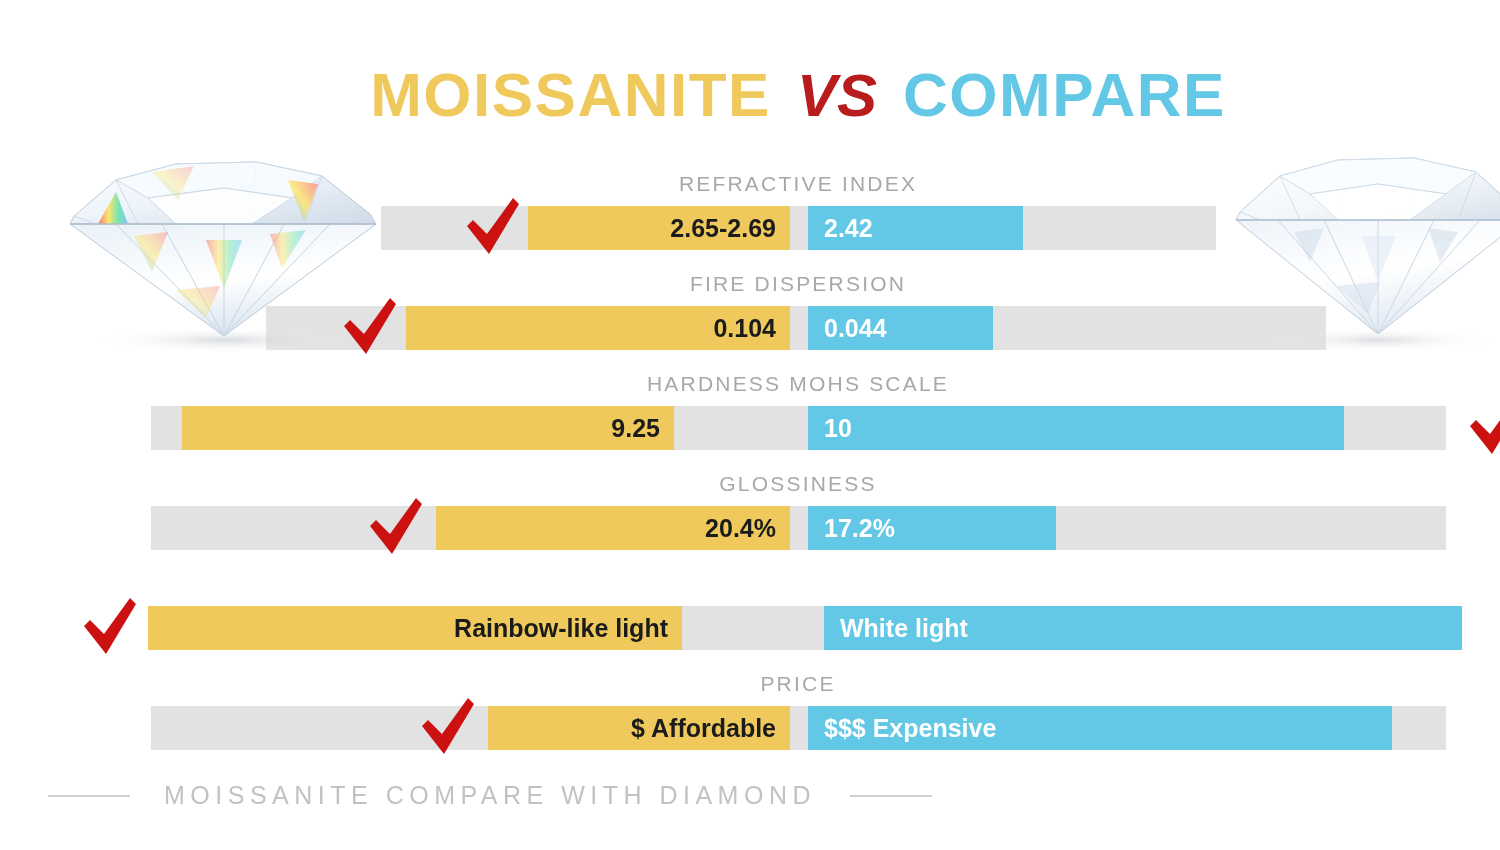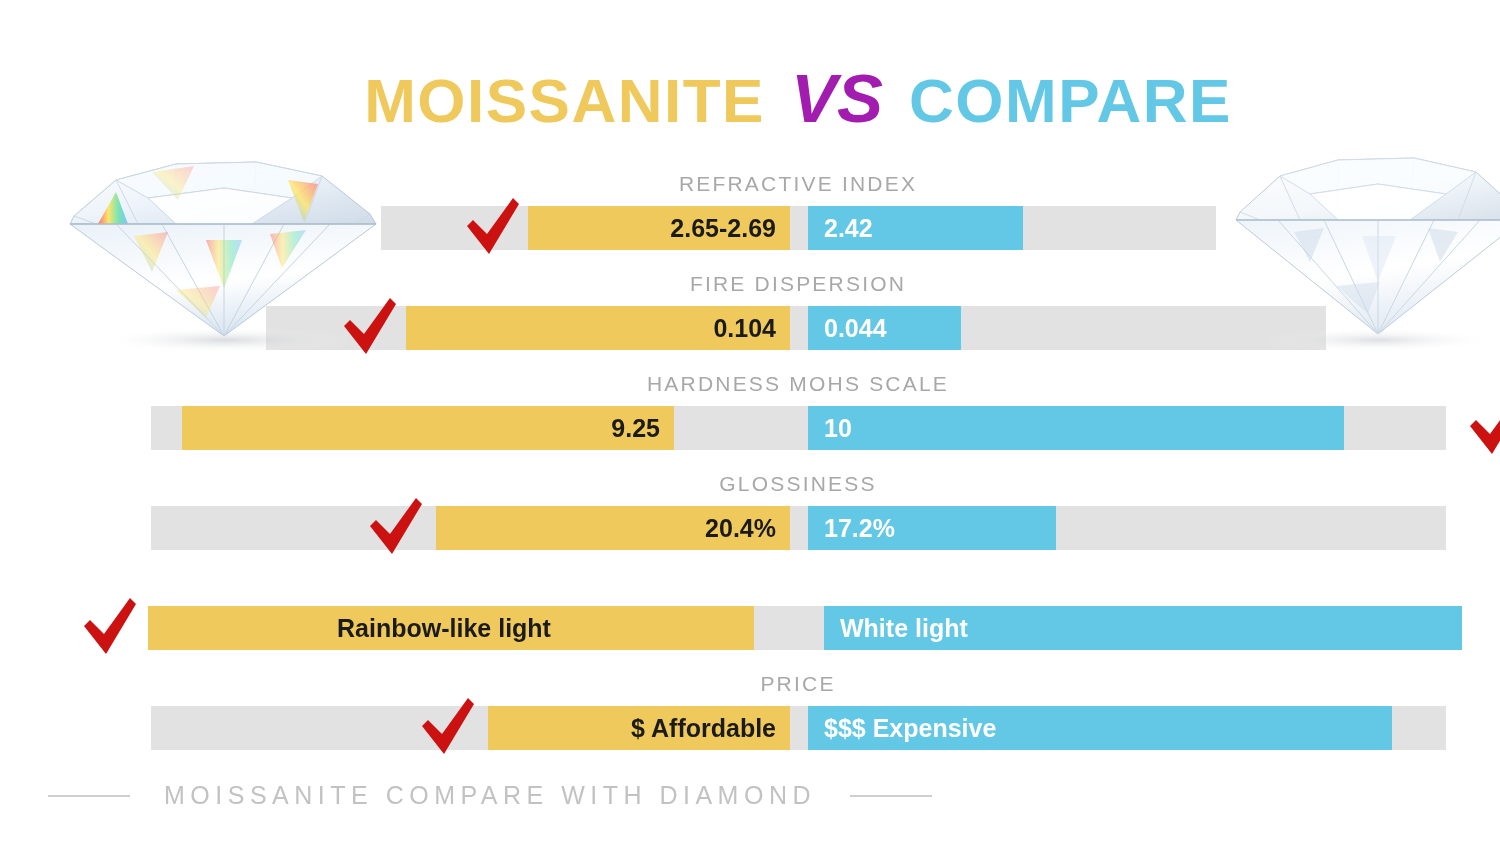--- a/index.html
+++ b/index.html
@@ -16,21 +16,21 @@
     position: absolute; top: 64px; left: 0; width: 1500px;
     display: flex; align-items: baseline; justify-content: center;
     gap: 26px;
     z-index: 40;
   }
   .title-word {
     font-size: 62px; font-weight: bold; letter-spacing: 1.5px;
     line-height: 1;
   }
   .title-left  { color: #EFC95C; }
-  .title-vs    { color: #a21caf; font-size: 69px; font-style: italic; font-weight: bold; letter-spacing: 0px;}
+  .title-vs    { color: #b91c1c; font-size: 60px; font-style: italic; font-weight: bold; letter-spacing: 0px;}
   .title-right { color: #63C8E6; }
 
   
   .gem {
     position: absolute;
     z-index: 30;
     pointer-events: none;
   }
   .gem-left  { left: 8px;   top: 140px; width: 340px; height: 215px; }
   .gem-right { right: 20px; top: 140px; width: 300px; height: 215px; }
@@ -210,21 +210,21 @@
             <path d="M4 30 L10 24 L24 38 L50 2 L56 8 L26 58 Z" fill="#CC1111"></path>
           </svg>
         </div>
       </div>
       <div class="row">
         <div class="row-label">FIRE DISPERSION</div>
         <div class="track" style="left:218px;width:1060px;"></div>
         <div class="bar bar-left" style="left:358px;width:384px;">
           <span class="bar-val">0.104</span>
         </div>
-        <div class="bar bar-right" style="left:760px;width:153px;">
+        <div class="bar bar-right" style="left:760px;width:185px;">
           <span class="bar-val">0.044</span>
         </div>
         <div class="check" style="left:292px;">
           <svg viewBox="0 0 58 62">
             <path d="M4 30 L10 24 L24 38 L50 2 L56 8 L26 58 Z" fill="#CC1111"></path>
           </svg>
         </div>
       </div>
       <div class="row">
         <div class="row-label">HARDNESS MOHS SCALE</div>
@@ -251,21 +251,21 @@
           <span class="bar-val">17.2%</span>
         </div>
         <div class="check" style="left:318px;">
           <svg viewBox="0 0 58 62">
             <path d="M4 30 L10 24 L24 38 L50 2 L56 8 L26 58 Z" fill="#CC1111"></path>
           </svg>
         </div>
       </div>
       <div class="row">
         <div class="track" style="left:100px;width:1298px;"></div>
-        <div class="bar bar-left" style="left:100px;width:606px;justify-content:center;">
+        <div class="bar bar-left" style="left:100px;width:534px;">
           <span class="bar-val">Rainbow-like light</span>
         </div>
         <div class="bar bar-right" style="left:776px;width:638px;">
           <span class="bar-val">White light</span>
         </div>
         <div class="check" style="left:32px;">
           <svg viewBox="0 0 58 62">
             <path d="M4 30 L10 24 L24 38 L50 2 L56 8 L26 58 Z" fill="#CC1111"></path>
           </svg>
         </div>

